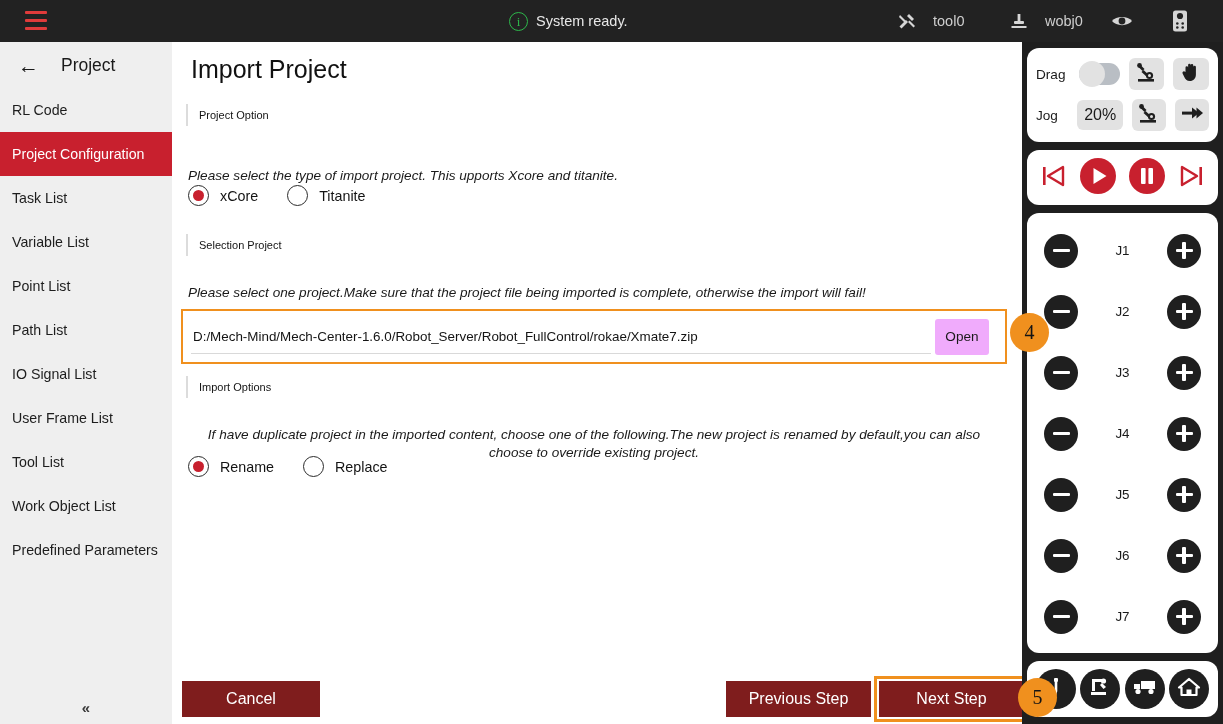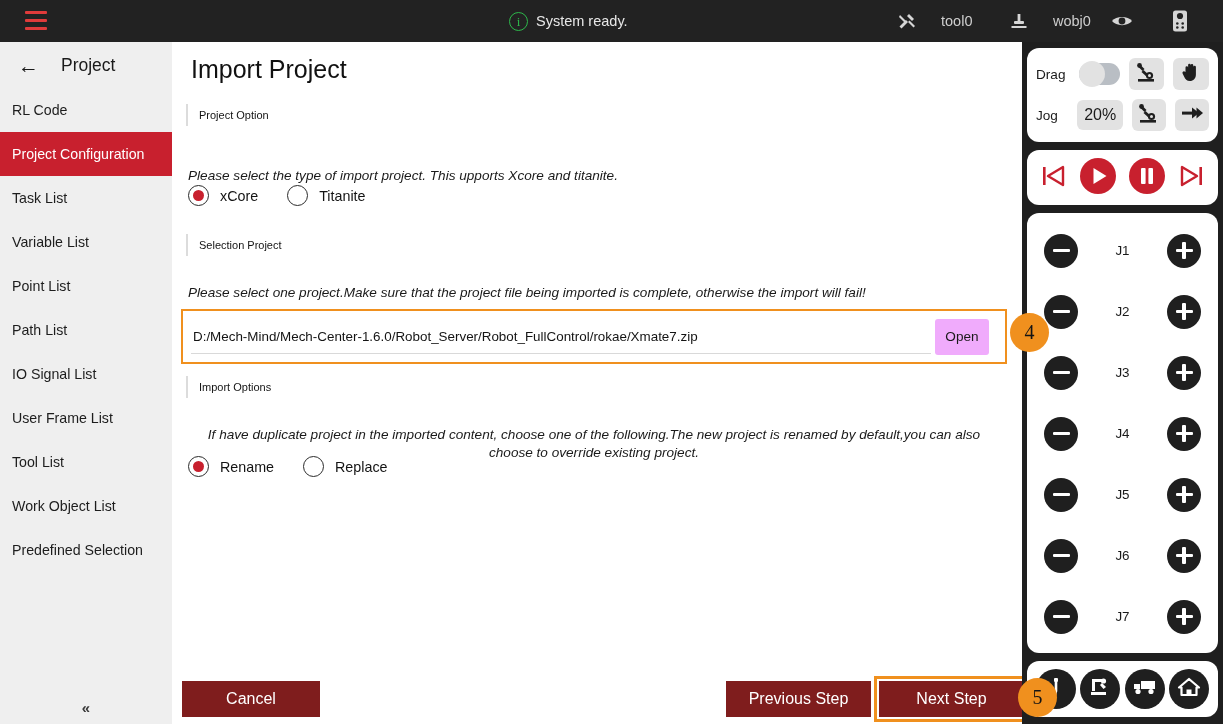--- a/index.html
+++ b/index.html
@@ -32,21 +32,21 @@
     width: 19px; height: 19px; border-radius: 50%;
     border: 1.6px solid #2eb84b;
     display: flex; align-items: center; justify-content: center;
     font-size: 13px; color: #2eb84b; font-family: "Liberation Serif", serif;
     line-height: 1;
   }
   .sysready-text { color: #e8e8e8; font-size: 14.5px; }
 
   .tb-item {
     position: absolute; top: 0; height: 42px;
-    display: flex; align-items: center; gap: 24px;
+    display: flex; align-items: center; gap: 16px;
     color: #cfcfcf; font-size: 14.5px; cursor: pointer;
   }
   .tb-tool { left: 897px; }
   .tb-wobj { left: 1009px; }
   .tb-eye { left: 1110px; }
   .tb-pendant { left: 1171px; }
   .tb-icon svg { display: block; }
 
   
   .sidebar {
@@ -324,21 +324,21 @@
     <div class="sb-item">
         <span>User Frame List</span>
       </div>
     <div class="sb-item">
         <span>Tool List</span>
       </div>
     <div class="sb-item">
         <span>Work Object List</span>
       </div>
     <div class="sb-item">
-        <span>Predefined Selection</span>
+        <span>Predefined Parameters</span>
       </div>
 
     <div class="sb-collapse">«</div>
   </div>
 
   <div class="main">
 
     <div class="page-title">Import Project</div>
 
     <div class="sec-head h1">Project Option</div>

